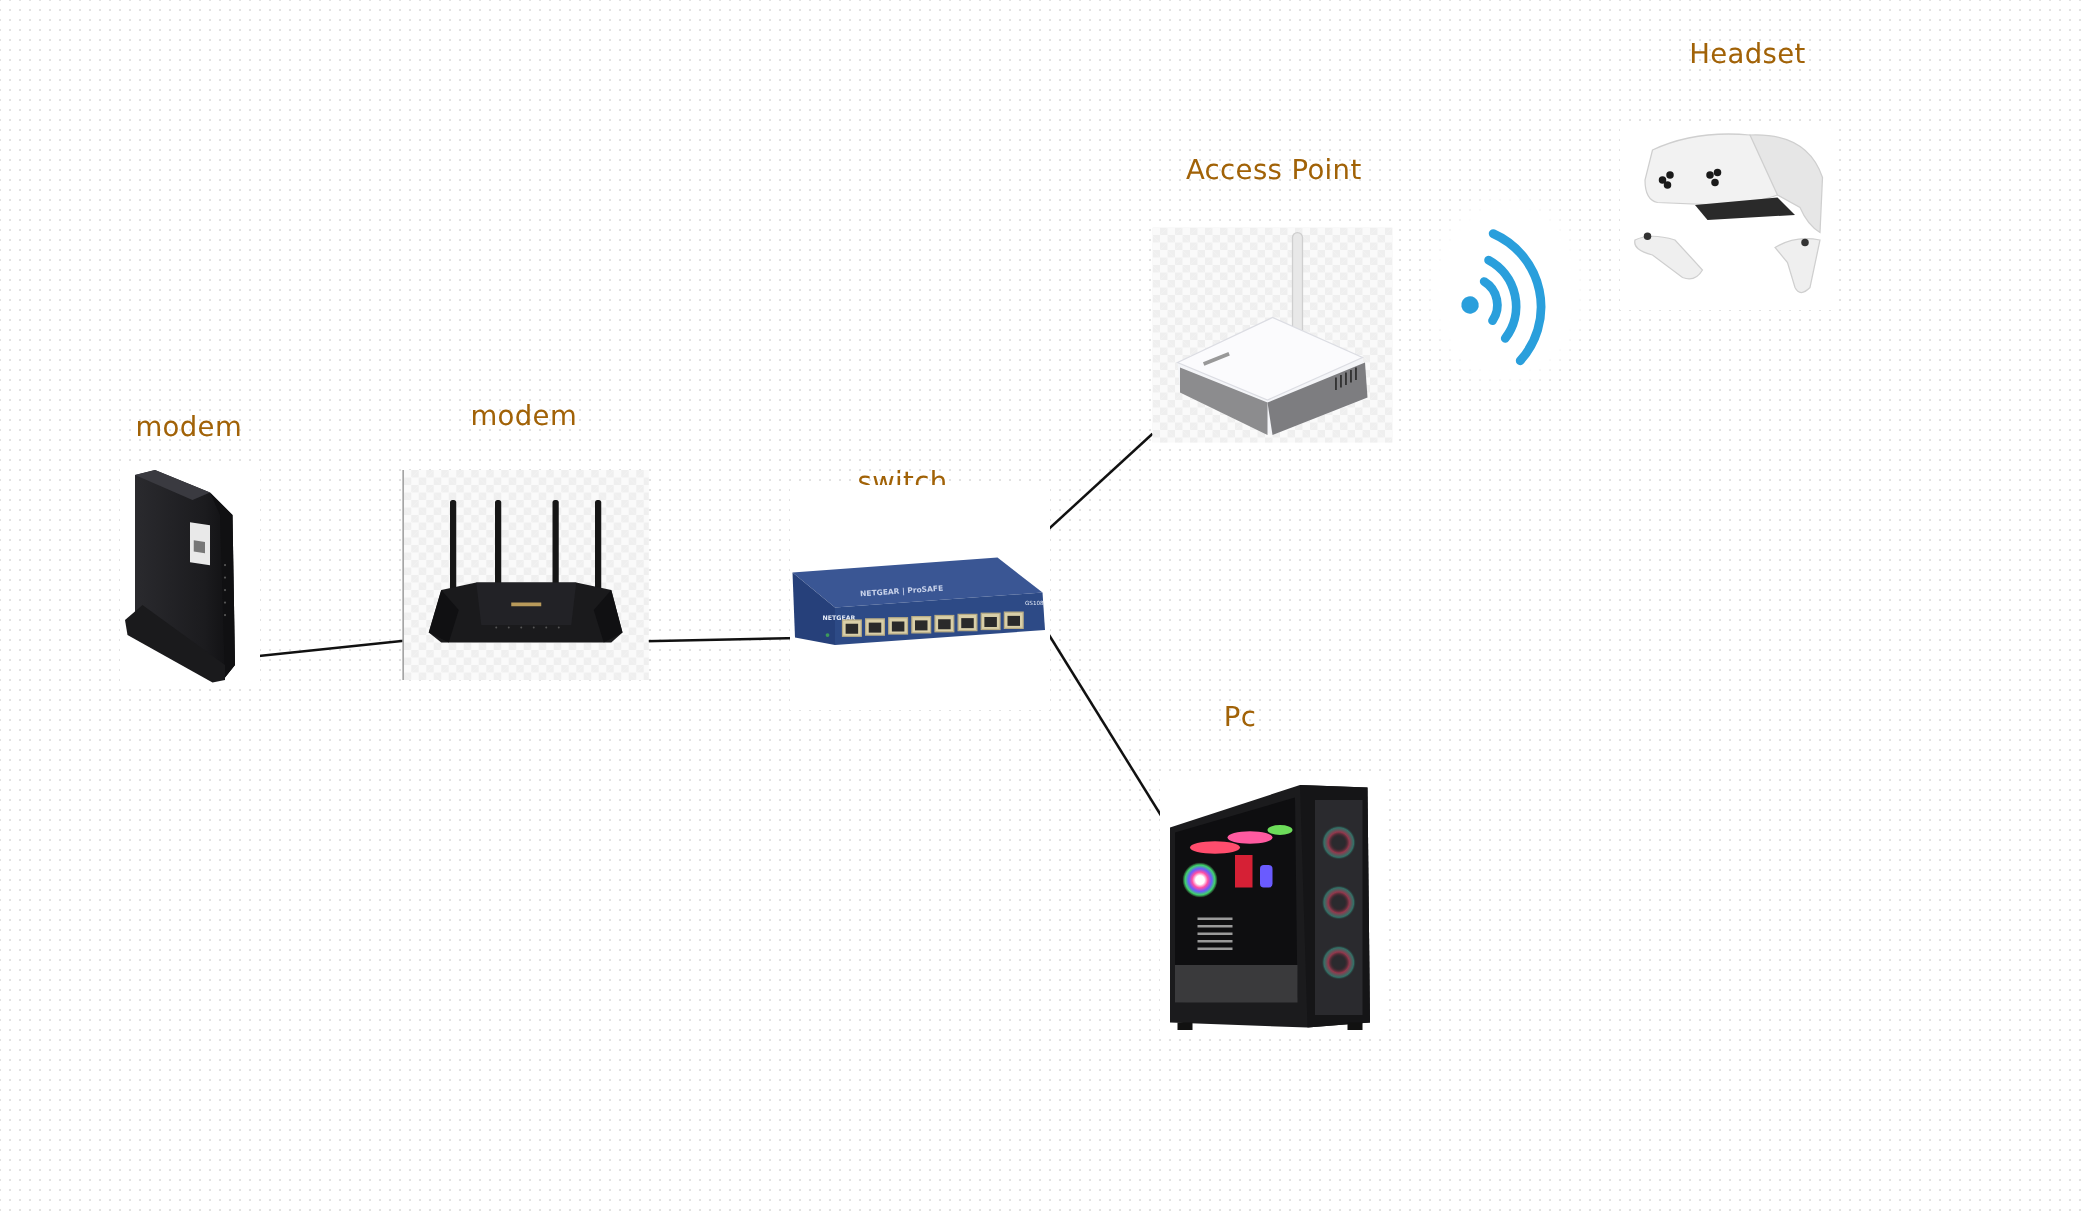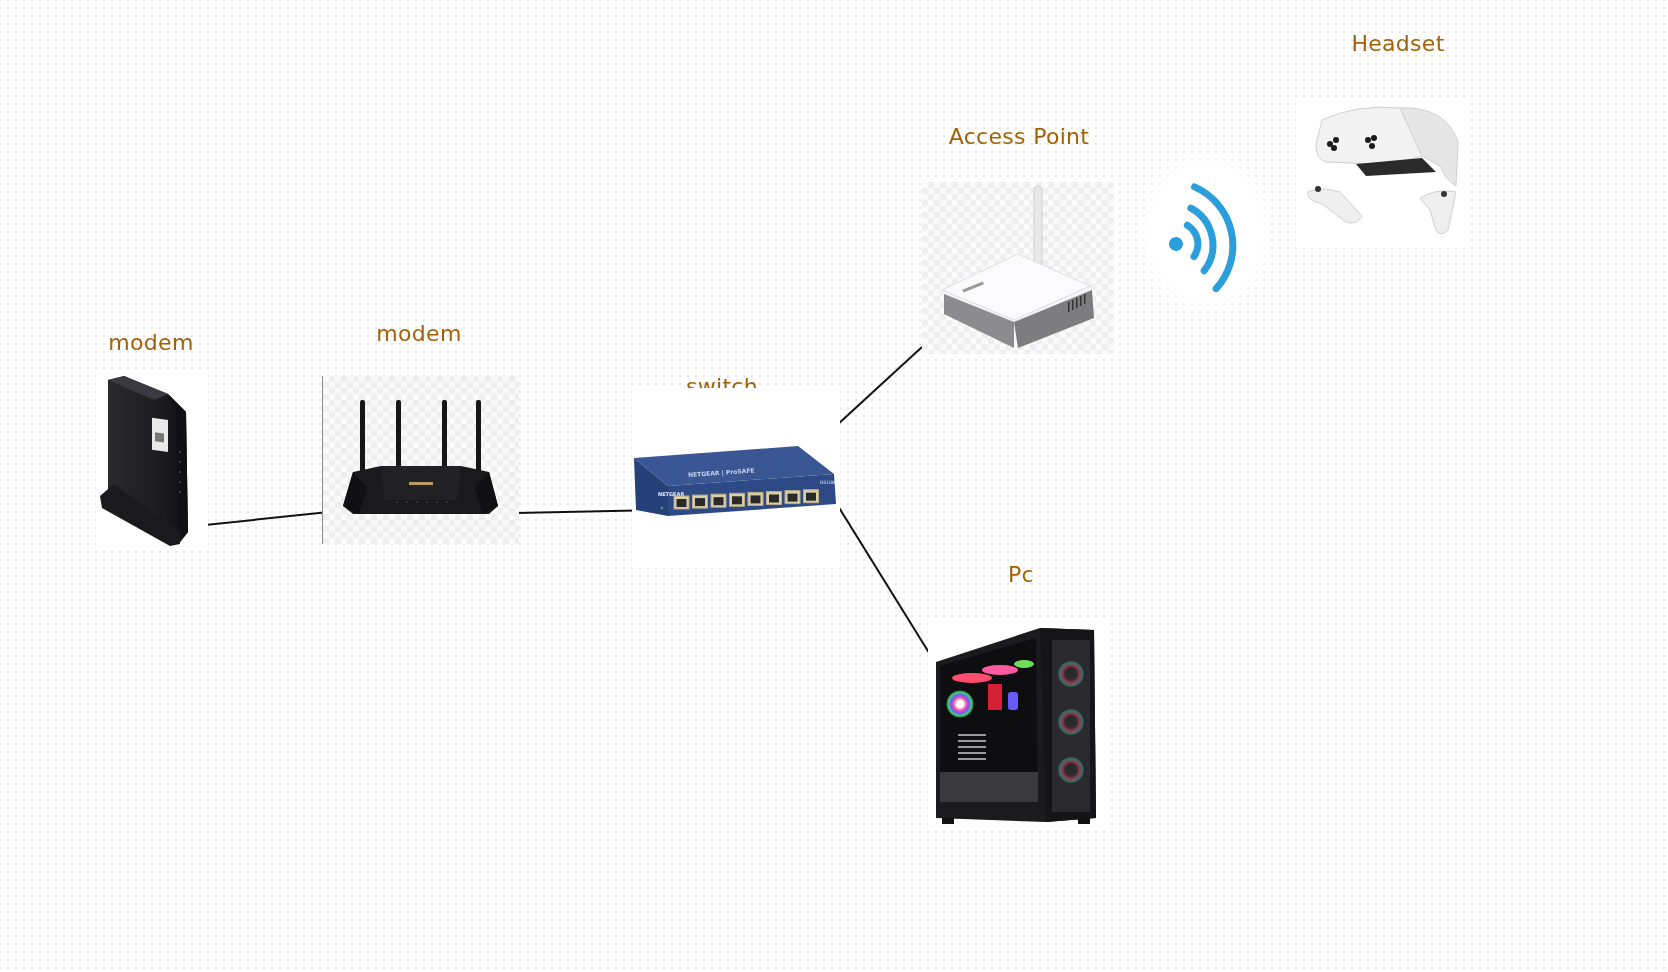--- a/index.html
+++ b/index.html
@@ -166,21 +166,21 @@
         <circle cx="78" cy="38" r="3"></circle>
         <circle cx="76" cy="46" r="3"></circle>
     </g>
     <path d="M 12 92 Q 24 86 44 92 L 66 116 Q 60 126 50 122 L 26 104 Q 10 100 12 92 Z" fill="#efefef" stroke="#cfcfcf"></path>
     <circle cx="22" cy="89" r="3" fill="#333"></circle>
     <path d="M 124 98 Q 140 88 160 92 L 152 130 Q 144 138 140 130 L 134 110 Z" fill="#efefef" stroke="#cfcfcf"></path>
     <circle cx="148" cy="94" r="3" fill="#333"></circle>
   </svg>
 </div>
 
-<div class="label" style="left:1021px; top:562px;text-align:right;">Pc</div>
+<div class="label" style="left:992px; top:562px;text-align:right;">Pc</div>
 <div class="node white-bg" style="left:928px; top:622px; width:180px; height:208px;">
   <svg width="180" height="208">
     <defs>
       <radialGradient id="fan" cx="0.5" cy="0.5" r="0.5">
         <stop offset="0.25" stop-color="#ffffff"></stop>
         <stop offset="0.45" stop-color="#ff4fa3"></stop>
         <stop offset="0.65" stop-color="#6b5bff"></stop>
         <stop offset="0.85" stop-color="#3fd46b"></stop>
         <stop offset="1" stop-color="#1a1a1a"></stop>
       </radialGradient>

